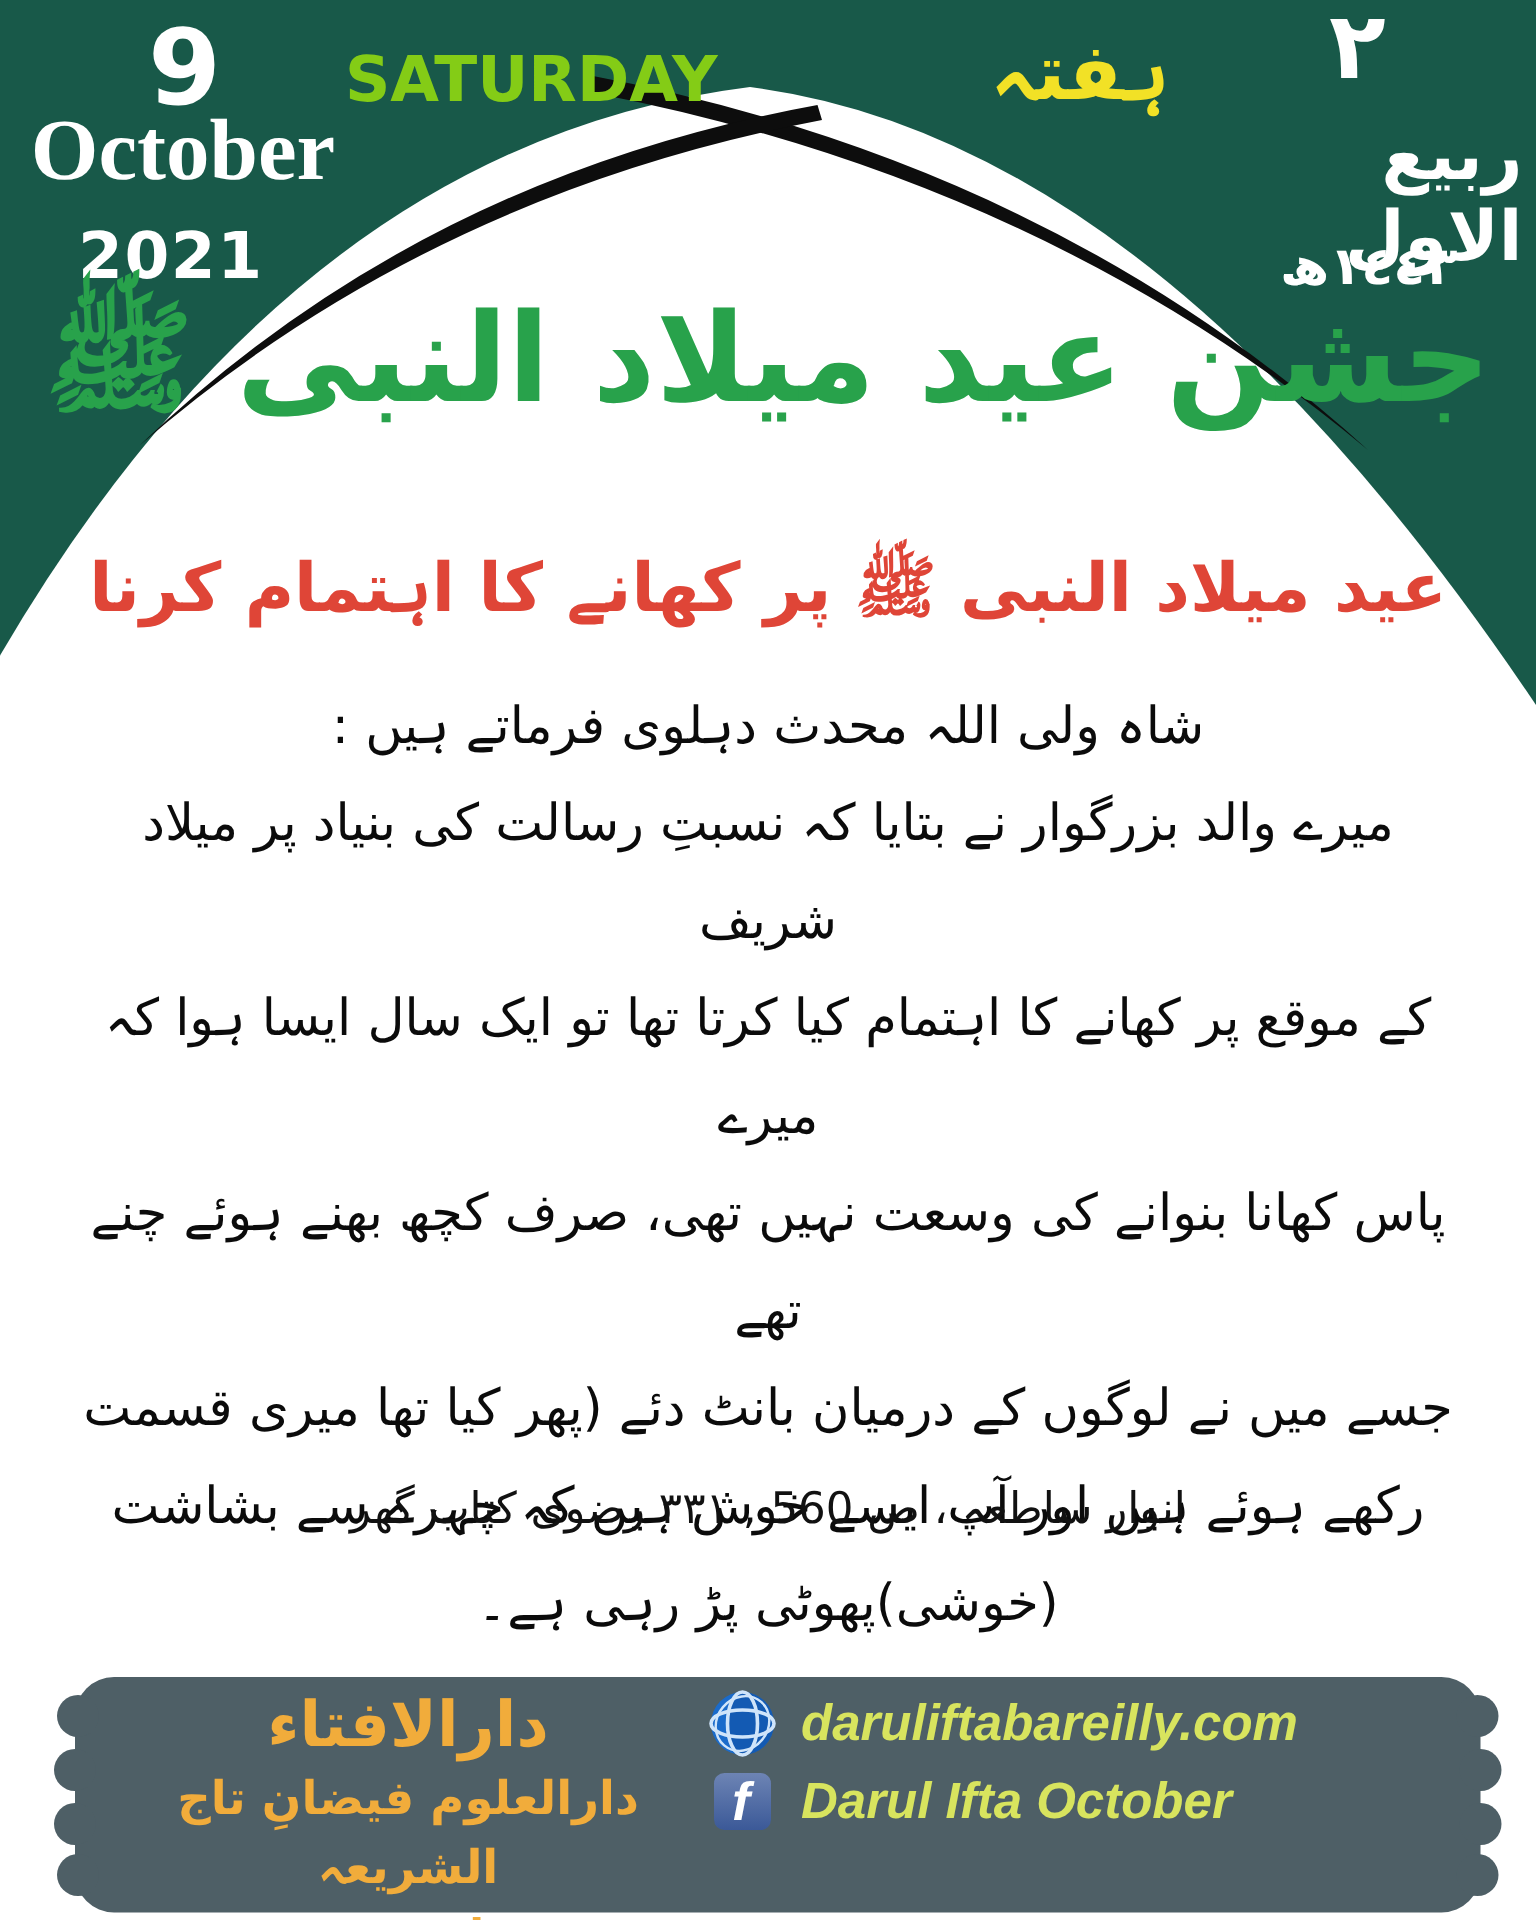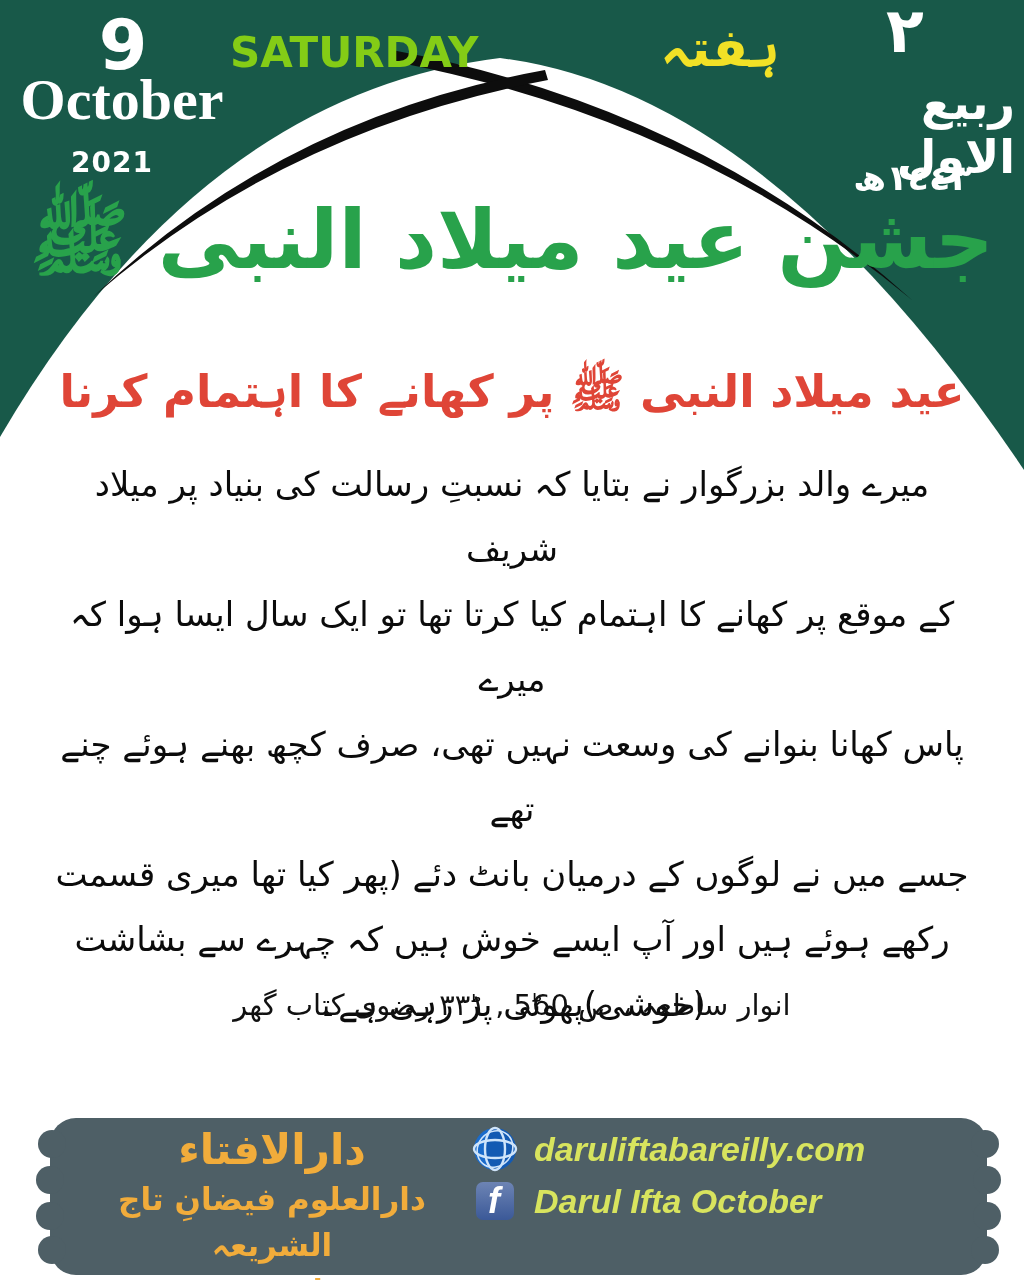--- a/index.html
+++ b/index.html
@@ -9,21 +9,21 @@
     font-family:"DejaVu Sans",sans-serif;
   }
   #bg-svg{position:absolute;left:0;top:0;width:1024px;height:1280px;}
   .abs{position:absolute;}
   
   .g-day{left:78px;top:4px;width:90px;text-align:center;
     font-size:70px;font-weight:bold;color:#ffffff;}
   .g-month{left:0px;top:66px;width:244px;text-align:center;
     font-family:"Liberation Serif",serif;font-size:58px;font-weight:bold;color:#ffffff;}
   .g-year{left:52px;top:146px;width:120px;text-align:center;
-    font-size:28px;font-weight:bold;color:#ffffff;letter-spacing:1px;}
+    font-size:43px;font-weight:bold;color:#ffffff;letter-spacing:1px;}
   .weekday-en{left:230px;top:28px;width:180px;text-align:center;
     font-size:42px;font-weight:bold;color:#84cc16;letter-spacing:0px;}
   .weekday-ur{left:650px;top:18px;width:140px;text-align:center;
     font-size:52px;font-weight:bold;color:#F2E126;}
   .h-day{left:870px;top:-6px;width:70px;text-align:center;
     font-size:62px;font-weight:bold;color:#ffffff;}
   .h-month{left:795px;top:76px;width:220px;text-align:right;
     font-size:46px;font-weight:bold;color:#ffffff;}
   .h-year{left:845px;top:158px;width:135px;text-align:center;
     font-size:35px;font-weight:bold;color:#ffffff;}
@@ -76,20 +76,21 @@
   <div class="abs weekday-ur" dir="rtl">ہفتہ</div>
   <div class="abs h-day" dir="rtl">۲</div>
   <div class="abs h-month" dir="rtl">ربیع الاول</div>
   <div class="abs h-year" dir="rtl">١٤٤٣ھ</div>
 
   <div class="abs calligraphy" dir="rtl">جشن عید میلاد النبی ﷺ</div>
 
   <div class="abs article-title" dir="rtl">عید میلاد النبی ﷺ پر کھانے کا اہتمام کرنا</div>
 
   <div class="abs article-body" dir="rtl">
+    <div>شاہ ولی اللہ محدث دہلوی فرماتے ہیں :</div>
     <div>میرے والد بزرگوار نے بتایا کہ نسبتِ رسالت کی بنیاد پر میلاد شریف</div>
     <div>کے موقع پر کھانے کا اہتمام کیا کرتا تھا تو ایک سال ایسا ہوا کہ میرے</div>
     <div>پاس کھانا بنوانے کی وسعت نہیں تھی، صرف کچھ بھنے ہوئے چنے تھے</div>
     <div>جسے میں نے لوگوں کے درمیان بانٹ دئے (پھر کیا تھا میری قسمت</div>
     <div>رکھے ہوئے ہیں اور آپ ایسے خوش ہیں کہ چہرے سے بشاشت</div>
     <div>(خوشی)پھوٹی پڑ رہی ہے۔</div>
   </div>
 
   <div class="abs article-ref" dir="rtl">انوار ساطعہ ، ص 560 , ۳۳۱ رضوی کتاب گھر</div>
 

